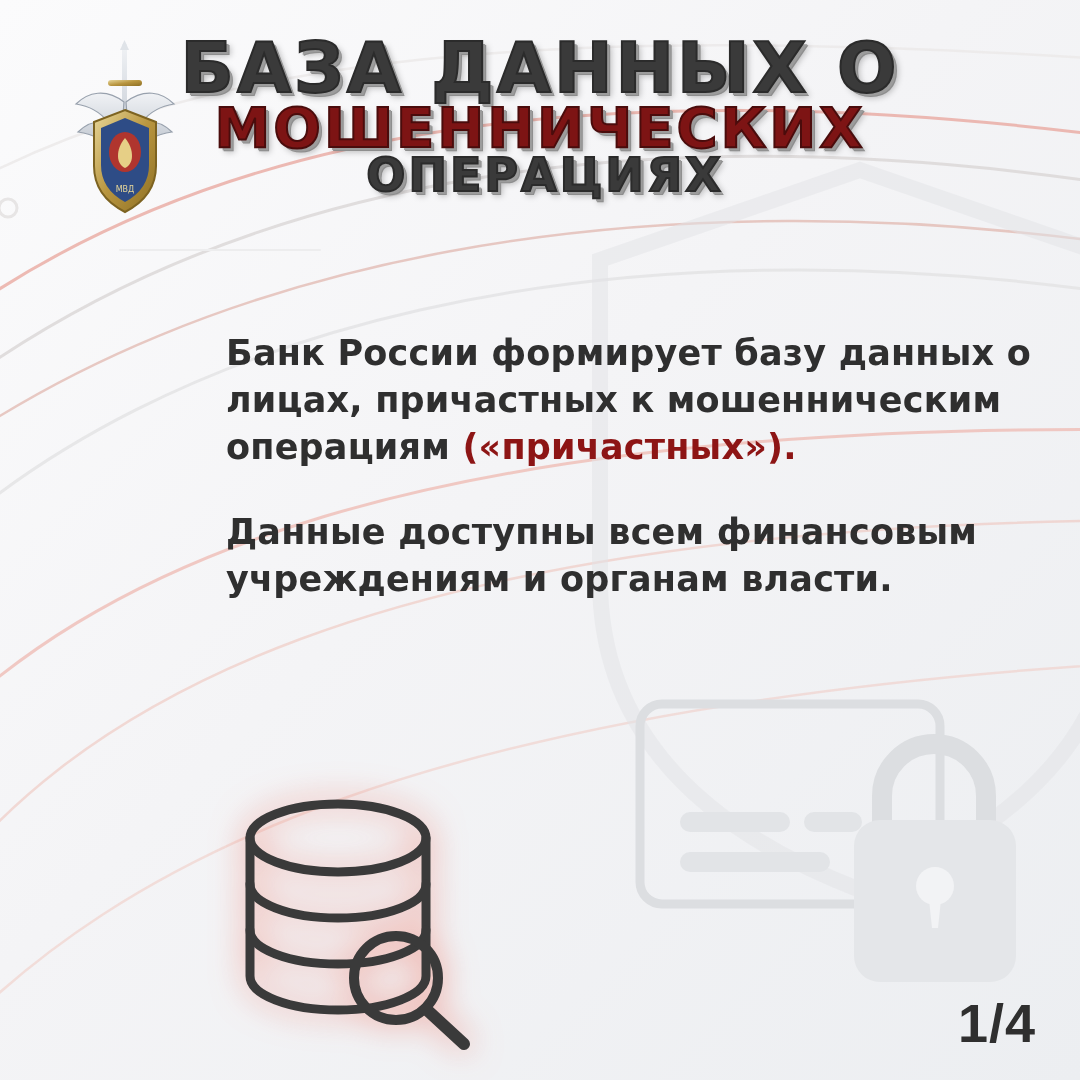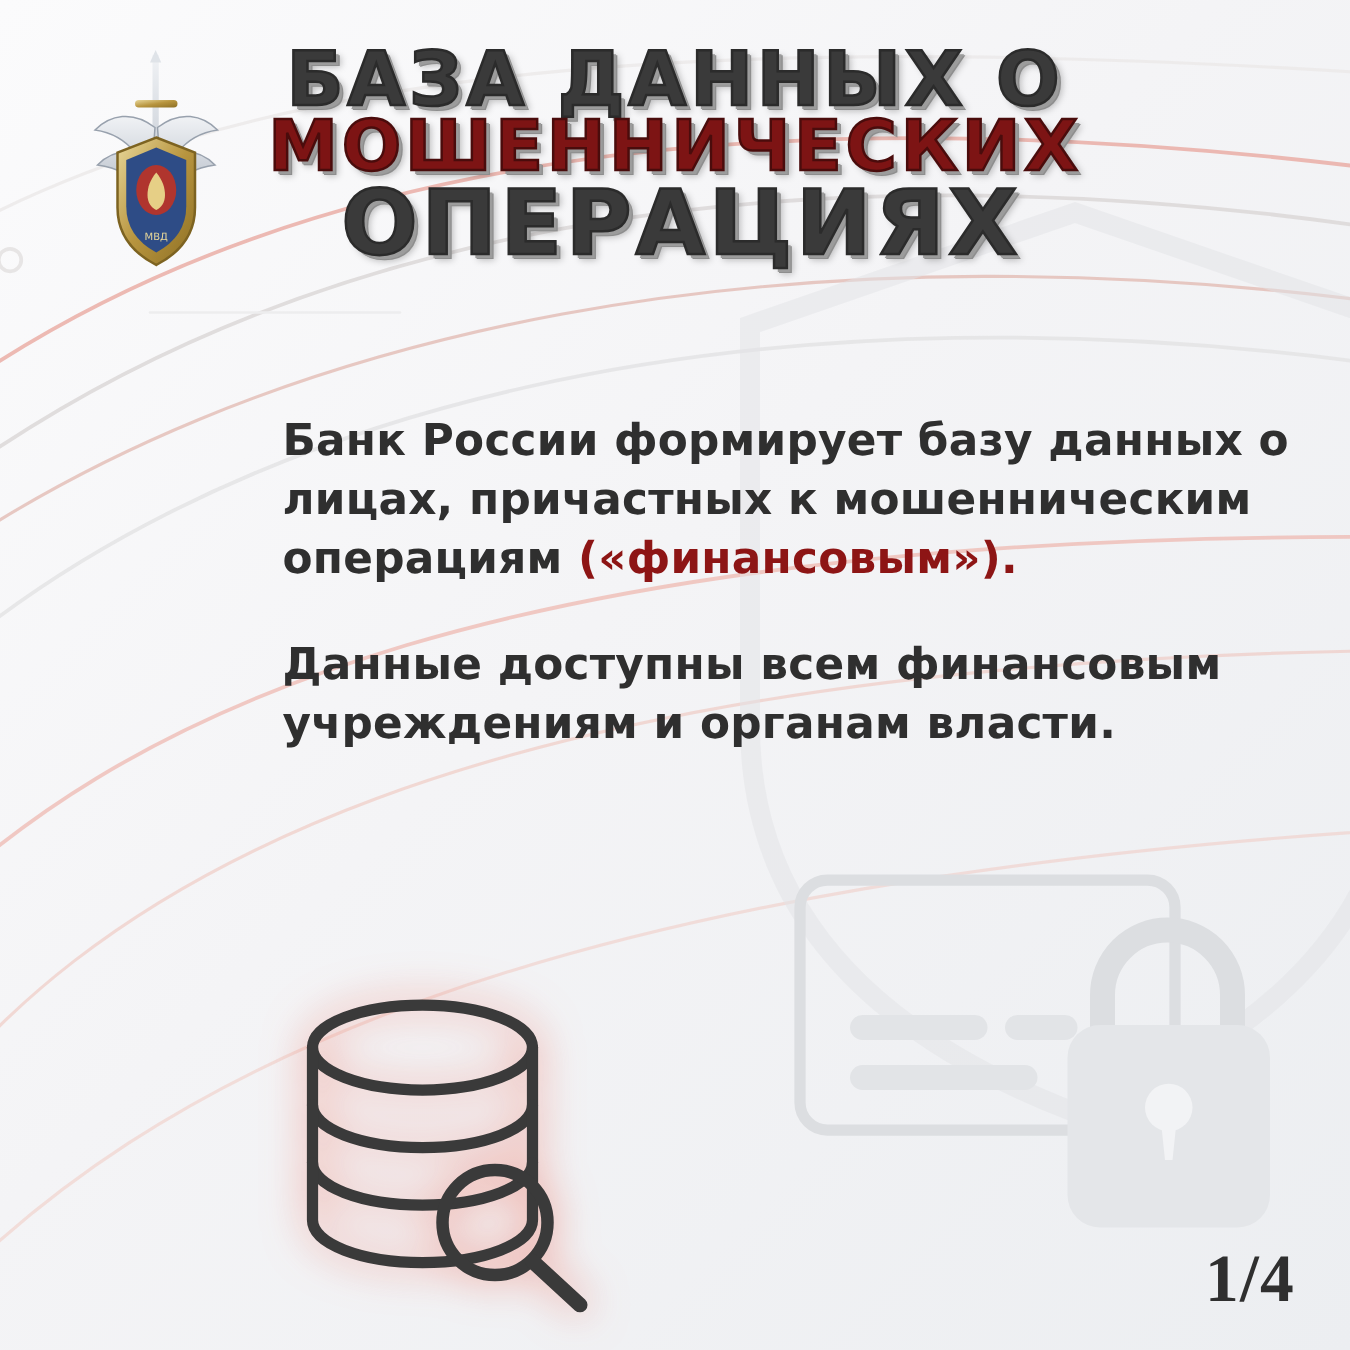--- a/index.html
+++ b/index.html
@@ -55,23 +55,23 @@
     font-family: "DejaVu Sans", sans-serif;
     font-weight: bold;
     font-size: 74px;
     letter-spacing: 3px;
     -webkit-text-stroke: 2px #2b2b2b;
     text-shadow:
       3px 3px 0 #9c9c9c,
       4px 4px 0 #8e8e8e,
       5px 5px 6px rgba(0,0,0,0.25);
   }
-  .headline .l1 { color: #3a3a3a; font-size: 60px; }
+  .headline .l1 { color: #3a3a3a; font-size: 70px; }
   .headline .l2 { color: #7d1414; -webkit-text-stroke: 2px #4a0c0c; font-size: 56px; }
-  .headline .l3 { color: #3a3a3a; font-size: 72px; margin-left: 10px; }
+  .headline .l3 { color: #3a3a3a; font-size: 46px; margin-left: 10px; }
 
   
   .body-copy {
     position: absolute;
     left: 226px;
     top: 330px;
     width: 820px;
   }
   .para {
     font-family: "DejaVu Sans", sans-serif;
@@ -102,21 +102,21 @@
     width: 250px;
     height: 260px;
     filter: drop-shadow(0 0 16px rgba(236, 90, 70, 0.55));
   }
 
   
   .page-counter {
     position: absolute;
     right: 44px;
     bottom: 26px;
-    font-family: Liberation Serif, serif;
+    font-family: Liberation Sans, sans-serif;
     font-weight: bold;
     font-size: 54px;
     color: #2f2f2f;
     letter-spacing: 1px;
   }
 </style>
 </head>
 <body>
 
 <div id="poster">
@@ -171,21 +171,21 @@
   </div>
 
   <div class="headline">
     <span class="line l1">БАЗА ДАННЫХ О</span>
     <span class="line l2">МОШЕННИЧЕСКИХ</span>
     <span class="line l3">ОПЕРАЦИЯХ</span>
   </div>
 
   <div class="body-copy">
     <p class="para">
-      <span>Банк России формирует базу данных о лицах, причастных к мошенническим операциям </span><span class="accent">(«финансовым»).</span>
+      <span>Банк России формирует базу данных о лицах, причастных к мошенническим операциям </span><span class="accent">(«причастных»).</span>
     </p>
     <p class="para">
       <span>Данные доступны всем финансовым учреждениям и органам власти.</span>
     </p>
   </div>
 
   <svg class="card-art" viewBox="0 0 430 320">
     <rect x="8" y="10" width="300" height="200" rx="22" fill="none" stroke="#dcdee1" stroke-width="9"></rect>
     <rect x="48" y="118" width="110" height="20" rx="10" fill="#e2e4e7"></rect>
     <rect x="172" y="118" width="58" height="20" rx="10" fill="#e2e4e7"></rect>

